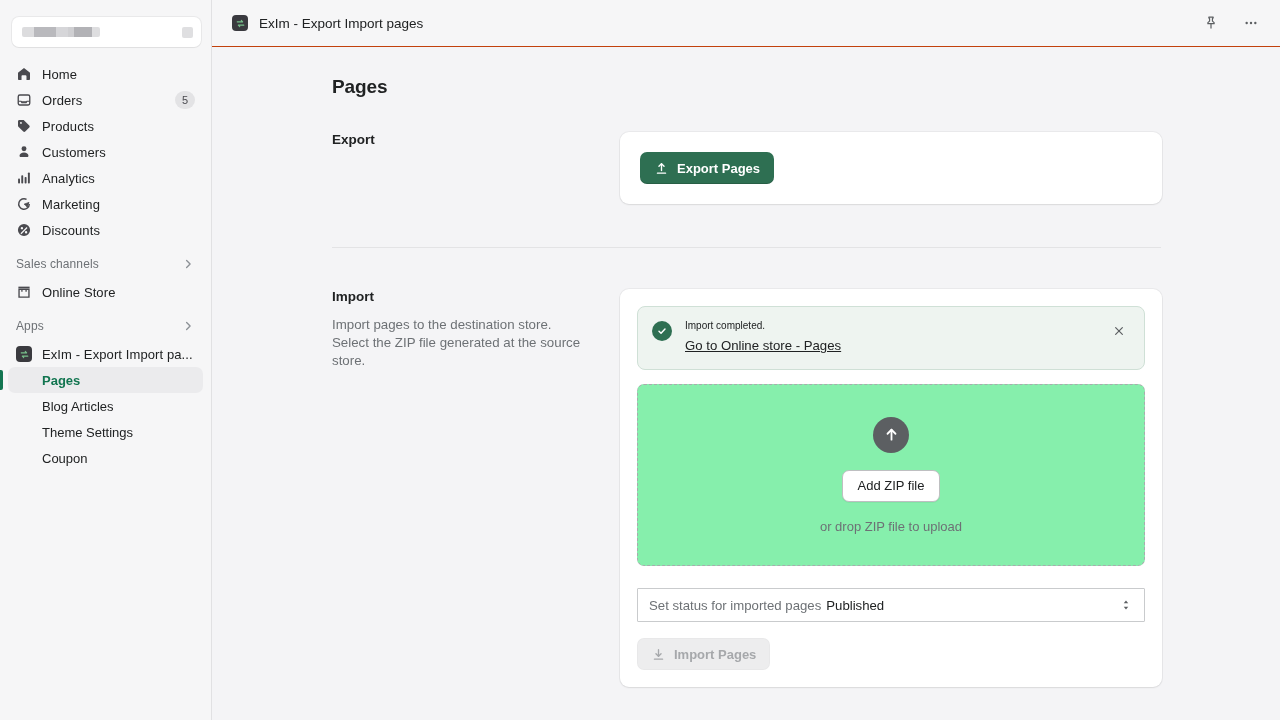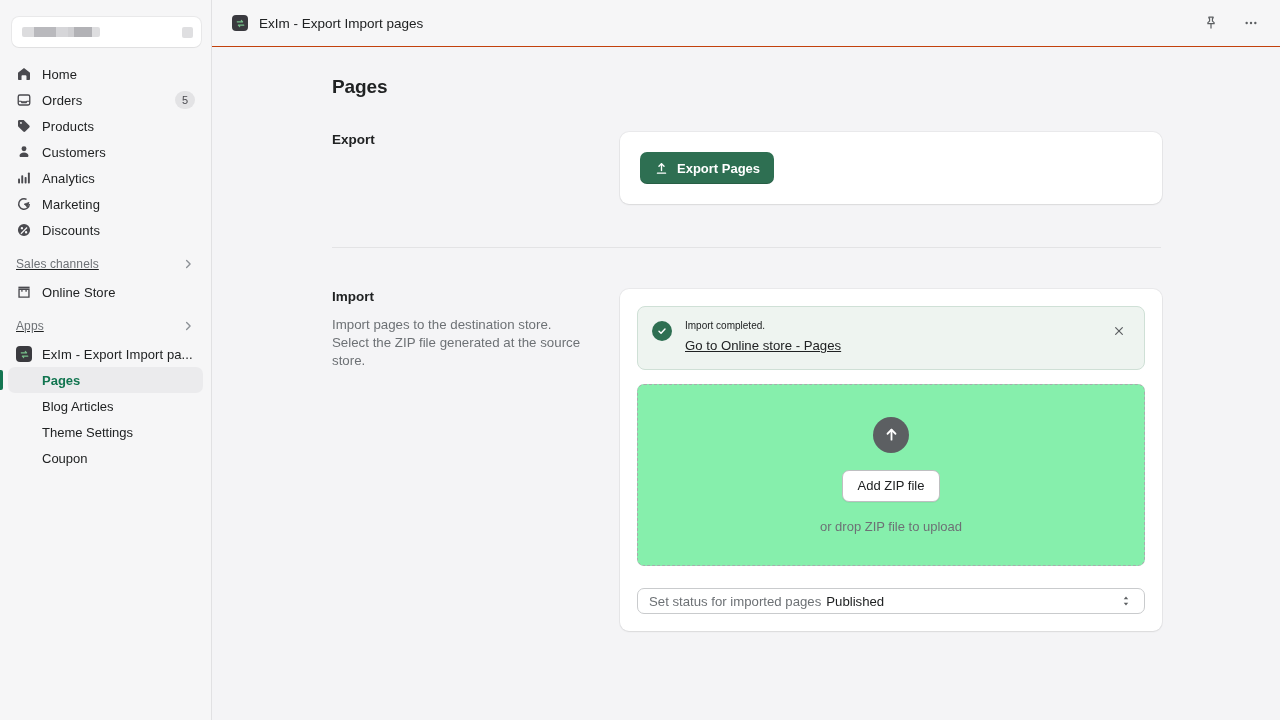--- a/index.html
+++ b/index.html
@@ -76,21 +76,20 @@
     display: flex; align-items: center; justify-content: center;
     padding: 0 6px;
   }
   .section-head {
     display: flex; align-items: center;
     height: 26px;
     padding: 0 8px 0 8px;
     margin: 8px 0 2px 0;
     border-radius: 7px;
     cursor: pointer;
-    text-decoration: underline;
   }
   .section-head .t {
     font-size: 12px; color: #6d7175; letter-spacing: 0.1px;
   }
   .section-head .chev { margin-left: auto; color: #8c9196; display:flex; }
   .app-icon-sq {
     width: 16px; height: 16px; flex: 0 0 16px;
     background: #3a3a3f;
     border-radius: 4px;
     display: flex; align-items: center; justify-content: center;
@@ -236,23 +235,23 @@
     height: 32px; padding: 0 15px;
     border: 1px solid #bebfc1;
     border-radius: 7px;
     box-shadow: 0 1px 0 rgba(0,0,0,0.04);
     cursor: pointer;
   }
   .drop-hint { font-size: 13px; color: #6d7175; margin-top: 17px; }
 
   .select-box {
     margin-top: 22px;
-    height: 26px;
+    height: 34px;
     border: 1px solid #c9cbcd;
-    border-radius: 7px;
+    border-radius: 1px;
     background: #ffffff;
     display: flex; align-items: center;
     padding: 0 11px 0 11px;
     cursor: pointer;
   }
   .select-label { font-size: 13.2px; color: #6d7175; }
   .select-value { font-size: 13.2px; color: #202223; margin-left: 5px; }
   .select-arrows { margin-left: auto; color: #5c5f62; display: flex; }
 
   .import-btn-row { margin-top: 16px; }
@@ -491,20 +490,32 @@
                 <span class="select-label">Set status for imported pages</span>
                 <span class="select-value">Published</span>
                 <span class="select-arrows">
                   <svg width="14" height="14" viewBox="0 0 20 20" fill="currentColor">
                       <path d="M10 3.4 13.2 7.4H6.8z"></path>
                       <path d="M10 16.6 6.8 12.6h6.4z"></path>
                     </svg>
                 </span>
               </div>
 
+              <div class="import-btn-row">
+                <button class="btn btn-disabled">
+                  <span style="display:flex">
+                    <svg width="15" height="15" viewBox="0 0 20 20" fill="none" stroke="currentColor" stroke-width="1.8" stroke-linecap="round" stroke-linejoin="round">
+                        <path d="M10 3.6v8.8"></path>
+                        <path d="M6.6 9 10 12.4 13.4 9"></path>
+                        <path d="M4.6 16.2h10.8"></path>
+                      </svg>
+                  </span>
+                  <span>Import Pages</span>
+                </button>
+              </div>
 
             </div>
           </div>
         </section>
 
       </div>
     </div>
   </div>
 </div>
 

